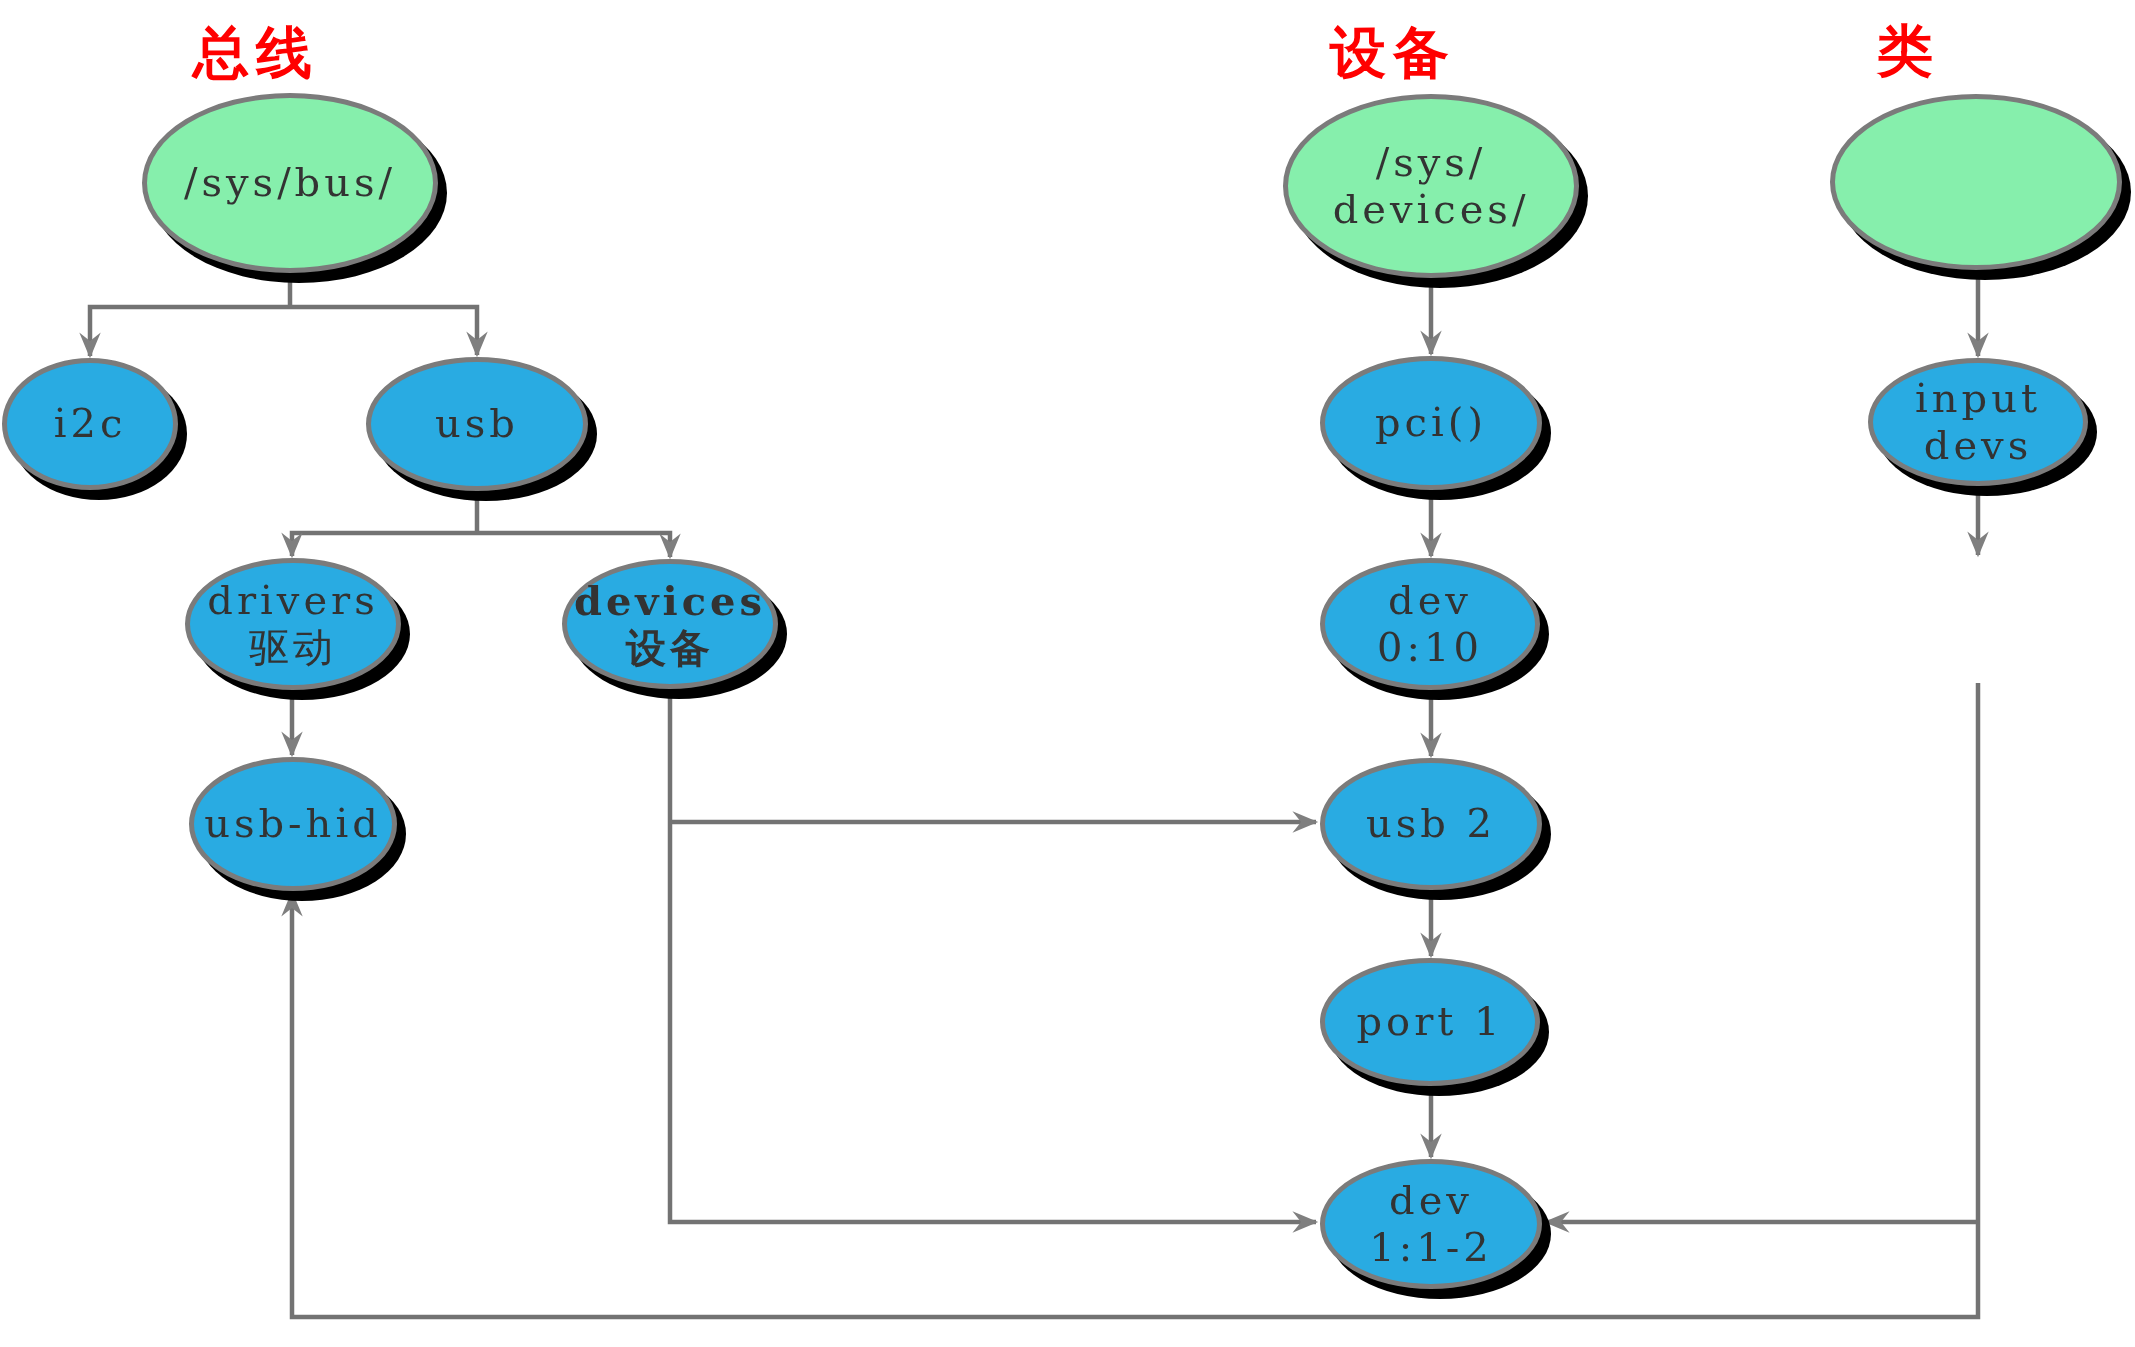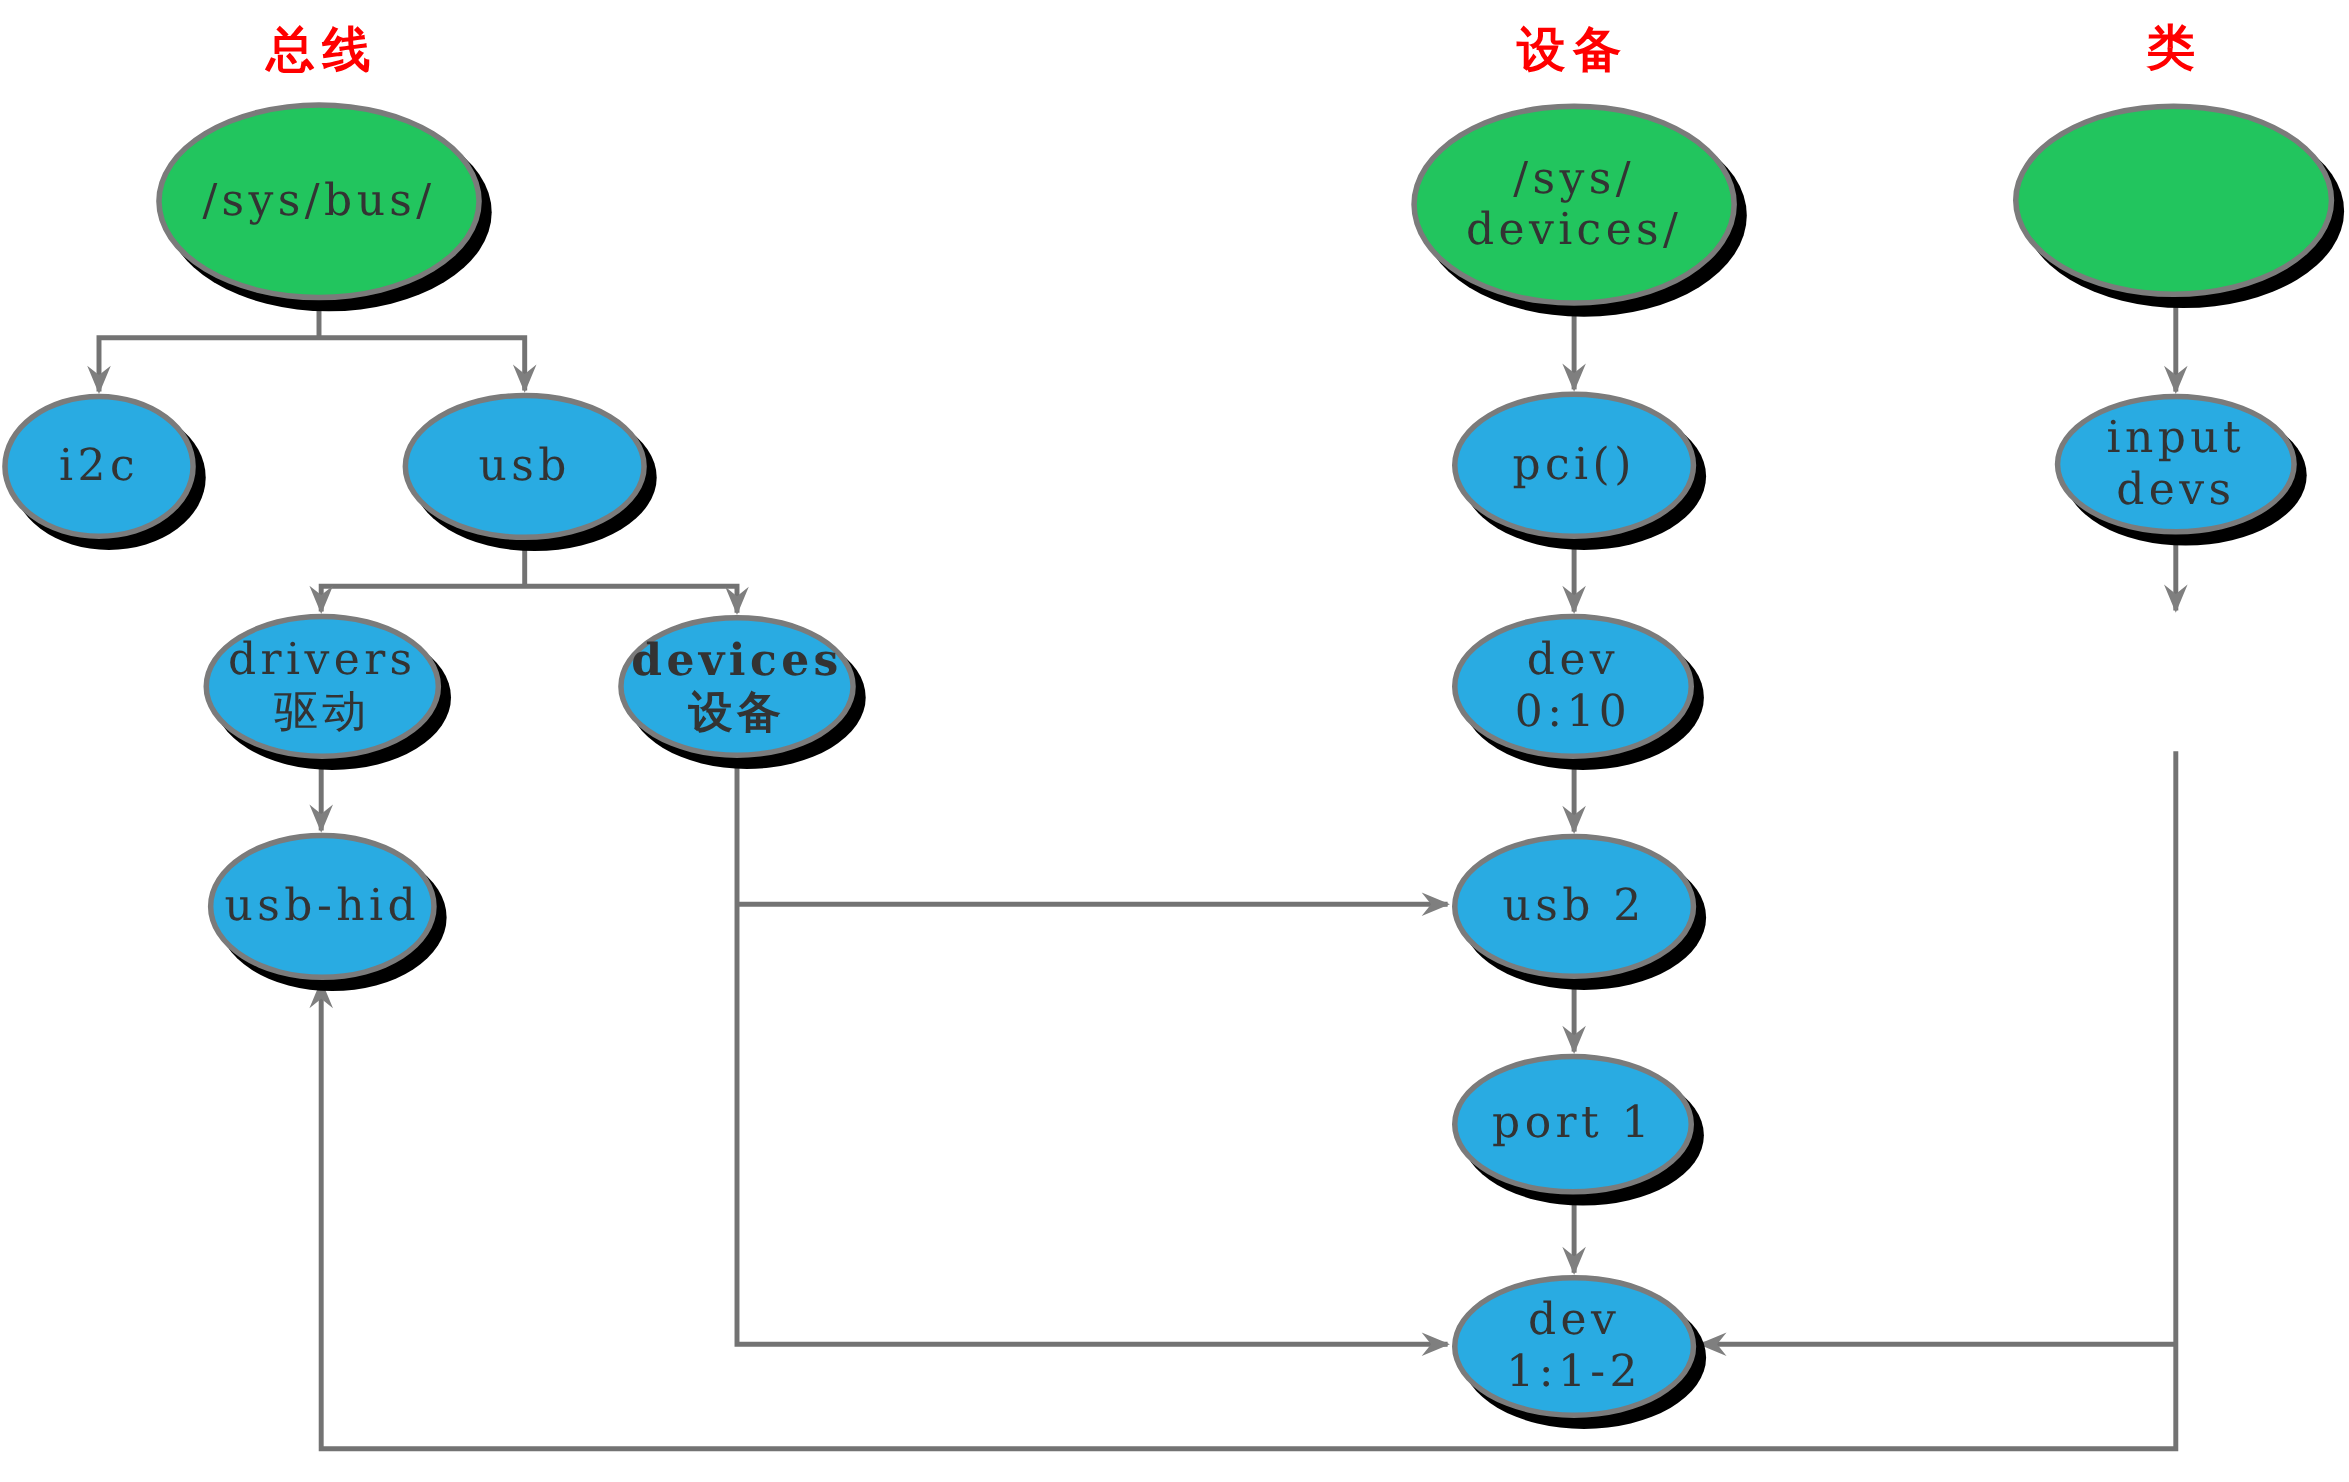--- a/index.html
+++ b/index.html
@@ -23,29 +23,28 @@
     box-shadow:9px 10px 0 #000000;
     display:flex; flex-direction:column;
     align-items:center; justify-content:center;
     color:#333333;
     font-size:40px;
     letter-spacing:4px;
     line-height:1.18;
     z-index:2;
     white-space:nowrap;
   }
-  .node.root { background:#22c55e; }
+  .node.root { background:#86efac; }
   .col-title {
     position:absolute;
     width:200px;
-    text-align:center;
     color:#ff0000;
     font-family:Liberation Sans, sans-serif;
     font-weight:bold;
-    font-size:44px;
+    font-size:56px;
     letter-spacing:7px;
     z-index:2;
   }
 </style>
 </head>
 <body>
 
 <div id="canvas">
 
   <svg id="connectors" viewBox="0 0 2135 1347" xmlns="http://www.w3.org/2000/svg">

